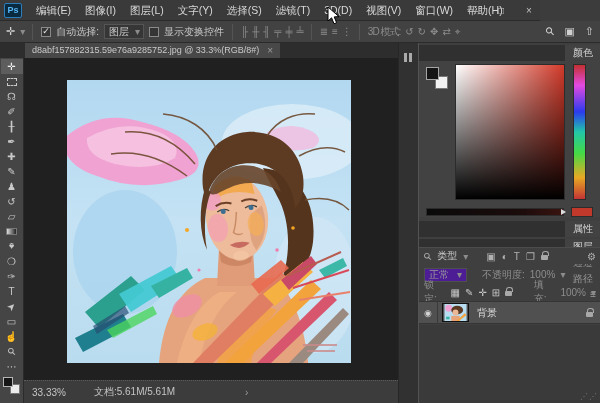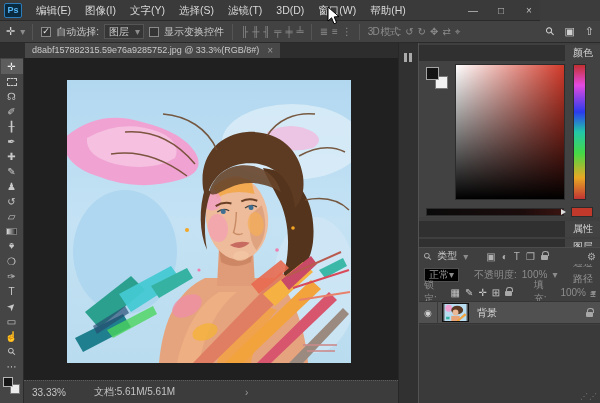--- a/index.html
+++ b/index.html
@@ -83,21 +83,21 @@
   .cp-ramp { position:absolute; left:0; top:162px; width:182px; height:10px; background:#424242; }
   .cp-ramp-strip { position:absolute; left:7px; top:1px; width:138px; height:8px; background:linear-gradient(to right,#0a0a0a,#1c0c0c 70%,#3a1410); border:1px solid #2c2c2c; }
   .cp-ramp-marker { position:absolute; left:142px; top:2px; width:0; height:0; border-top:3px solid transparent; border-bottom:3px solid transparent; border-left:5px solid #ddd; }
   .cp-chip { position:absolute; left:152px; top:0; width:22px; height:10px; background:#c0392b; border:1px solid #2c2c2c; }
 
   
   .lp-row { position:absolute; left:0; width:182px; display:flex; align-items:center; font-size:10px; color:#c6c6c6; }
   .lp-filter { top:204px; height:17px; background:#3f3f3f; padding:0 5px; gap:6px; border-top:1px solid #4c4c4c; }
   .lp-filter .sicon { color:#b0b0b0; font-size:10px; }
   .lp-blend { top:223px; height:17px; padding:0 5px; gap:5px; }
-  .lp-select { background:#000000; border:1px solid #4f4f4f; height:14px; padding:0 4px; display:flex; align-items:center; color:#9c9c9c; font-size:10px; }
+  .lp-select { background:#4c1d95; border:1px solid #4f4f4f; height:14px; padding:0 4px; display:flex; gap:8px; align-items:center; color:#9c9c9c; font-size:10px; }
   .lp-dim { color:#8c8c8c; }
   .lp-lock { top:241px; height:16px; padding:0 5px; gap:5px; }
   .lock-css { width:7px; height:5px; background:#a8a8a8; border-radius:1px; position:relative; display:inline-block; margin-top:3px; }
   .lock-css::before { content:""; position:absolute; top:-4px; left:1px; width:5px; height:4px;
                       border:1px solid #a8a8a8; border-bottom:none; border-radius:3px 3px 0 0; }
   .layer-row { top:258px; height:23px; background:#505050; border-top:1px solid #353535; border-bottom:1px solid #353535; }
   .eye-cell { width:19px; height:23px; border-right:1px solid #3a3a3a; display:flex; align-items:center; justify-content:center; color:#d2d2d2; font-size:9px; }
   .thumb { width:27px; height:19px; border:1px solid #111; margin-left:4px; }
   .layer-name { margin-left:8px; color:#dcdcdc; }
   .layer-lock { margin-left:auto; margin-right:8px; }
@@ -108,24 +108,26 @@
 </style>
 </head>
 <body>
 
 <div id="app">
 
   <div class="menubar">
     <div class="ps-logo">Ps</div>
     <span class="menu-item">编辑(E)</span>
     <span class="menu-item">图像(I)</span>
+    <span class="menu-item">图层(L)</span>
     <span class="menu-item">文字(Y)</span>
     <span class="menu-item">选择(S)</span>
     <span class="menu-item">滤镜(T)</span>
     <span class="menu-item">3D(D)</span>
+    <span class="menu-item">视图(V)</span>
     <span class="menu-item">窗口(W)</span>
     <span class="menu-item">帮助(H)</span>
     <div class="win-controls">
       <span class="win-btn">—</span>
       <span class="win-btn">□</span>
       <span class="win-btn">×</span>
     </div>
   </div>
 
   <div class="optionsbar">

